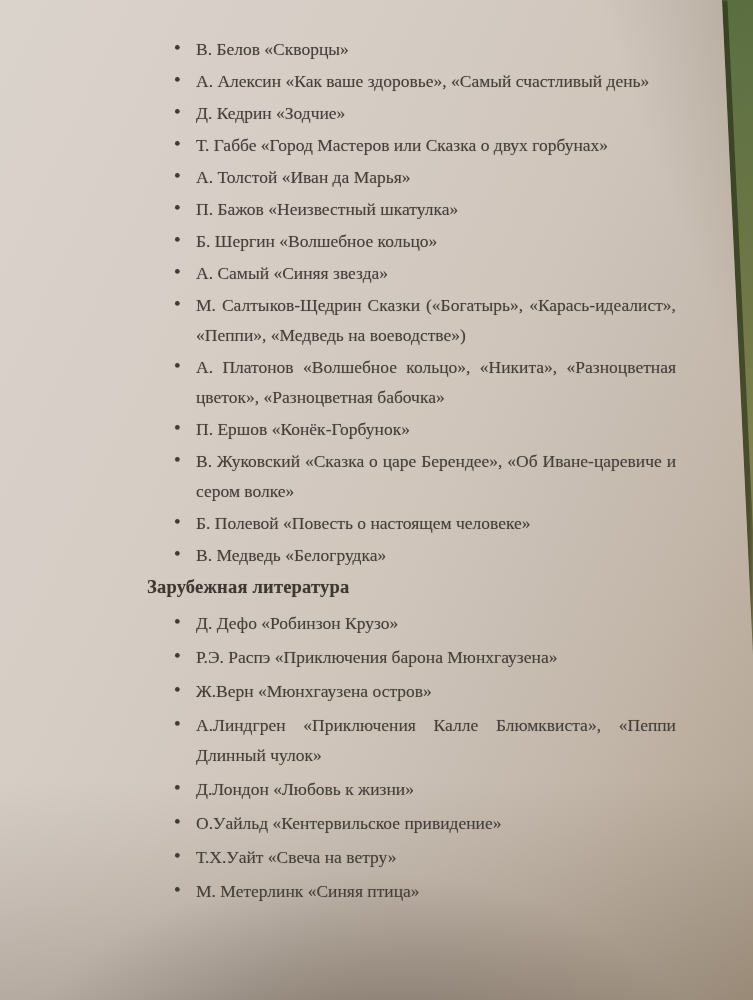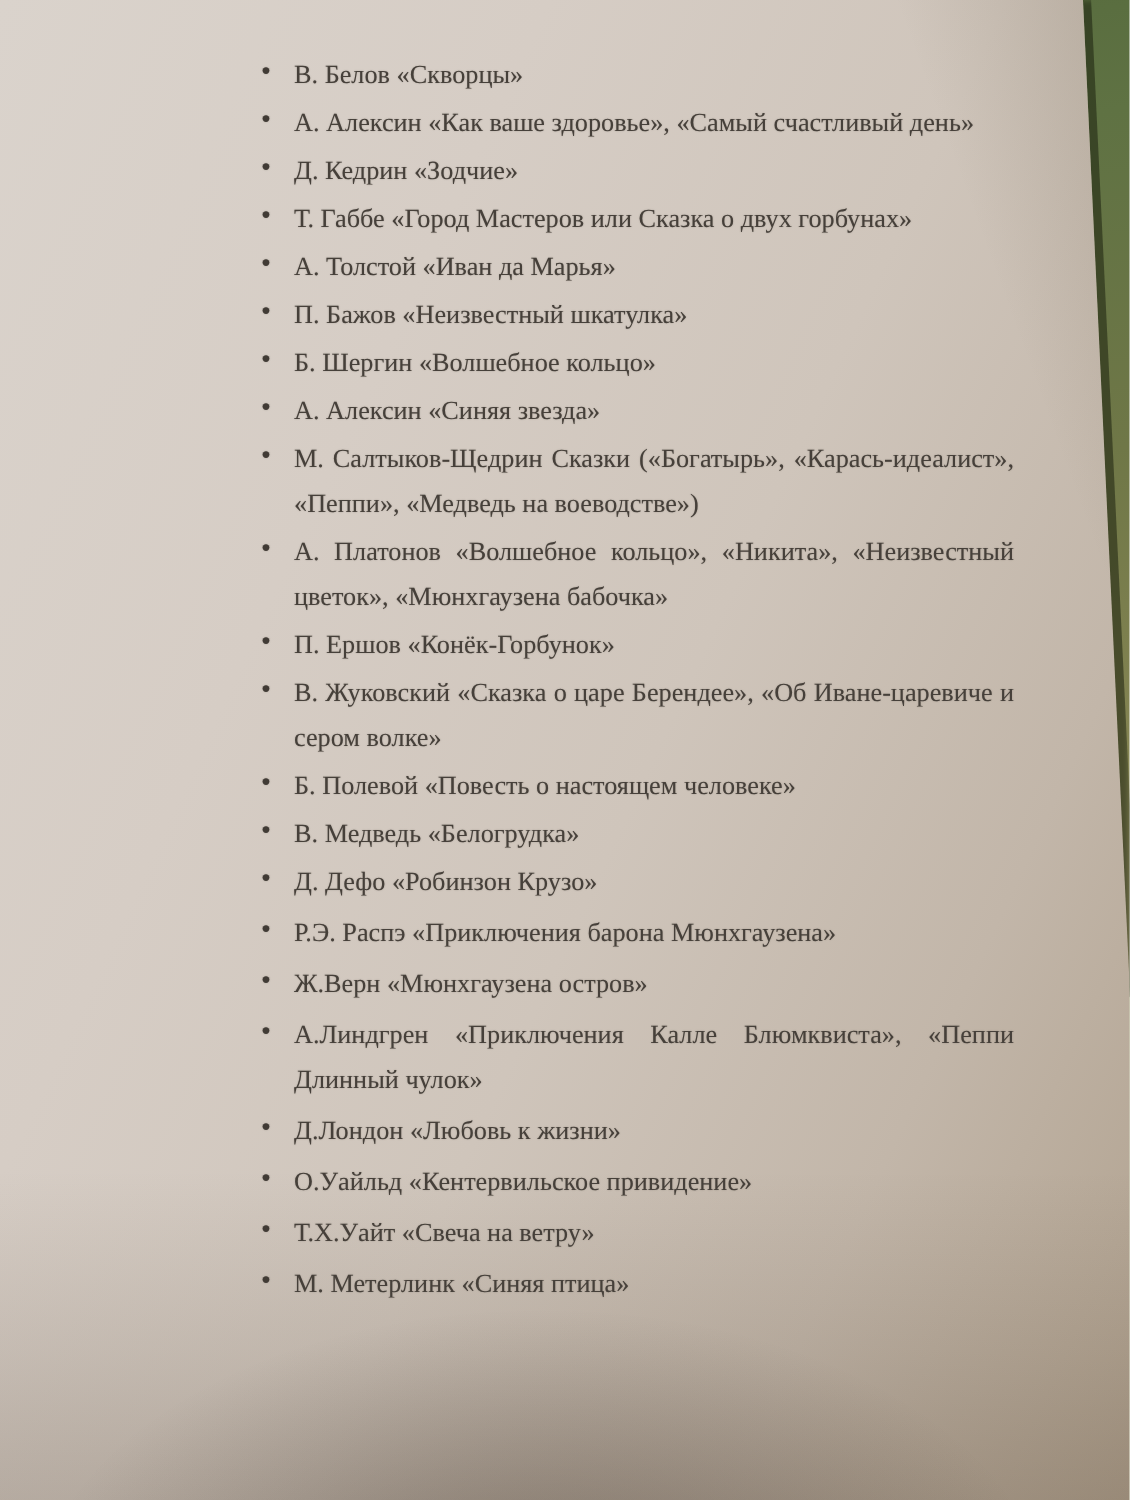--- a/index.html
+++ b/index.html
@@ -105,31 +105,31 @@
           <span class="entry">П. Бажов «Неизвестный шкатулка»</span>
         </li>
 
         <li>
           <span class="bullet">•</span>
           <span class="entry">Б. Шергин «Волшебное кольцо»</span>
         </li>
 
         <li>
           <span class="bullet">•</span>
-          <span class="entry">А. Алексин «Синяя звезда»</span>
+          <span class="entry">А. Самый «Синяя звезда»</span>
         </li>
 
         <li>
           <span class="bullet">•</span>
           <span class="entry">М. Салтыков-Щедрин Сказки («Богатырь», «Карась-идеалист», «Пеппи», «Медведь на воеводстве»)</span>
         </li>
 
         <li>
           <span class="bullet">•</span>
-          <span class="entry">А. Платонов «Волшебное кольцо», «Никита», «Неизвестный цветок», «Мюнхгаузена бабочка»</span>
+          <span class="entry">А. Платонов «Волшебное кольцо», «Никита», «Разноцветная цветок», «Разноцветная бабочка»</span>
         </li>
 
         <li>
           <span class="bullet">•</span>
           <span class="entry">П. Ершов «Конёк-Горбунок»</span>
         </li>
 
         <li>
           <span class="bullet">•</span>
           <span class="entry">В. Жуковский «Сказка о царе Берендее», «Об Иване-царевиче и сером волке»</span>
@@ -139,20 +139,21 @@
           <span class="bullet">•</span>
           <span class="entry">Б. Полевой «Повесть о настоящем человеке»</span>
         </li>
 
         <li>
           <span class="bullet">•</span>
           <span class="entry">В. Медведь «Белогрудка»</span>
         </li>
       </ul>
 
+    <div class="section-heading">Зарубежная литература</div>
 
     <ul class="book-list foreign">
 
         <li>
           <span class="bullet">•</span>
           <span class="entry">Д. Дефо «Робинзон Крузо»</span>
         </li>
 
         <li>
           <span class="bullet">•</span>

